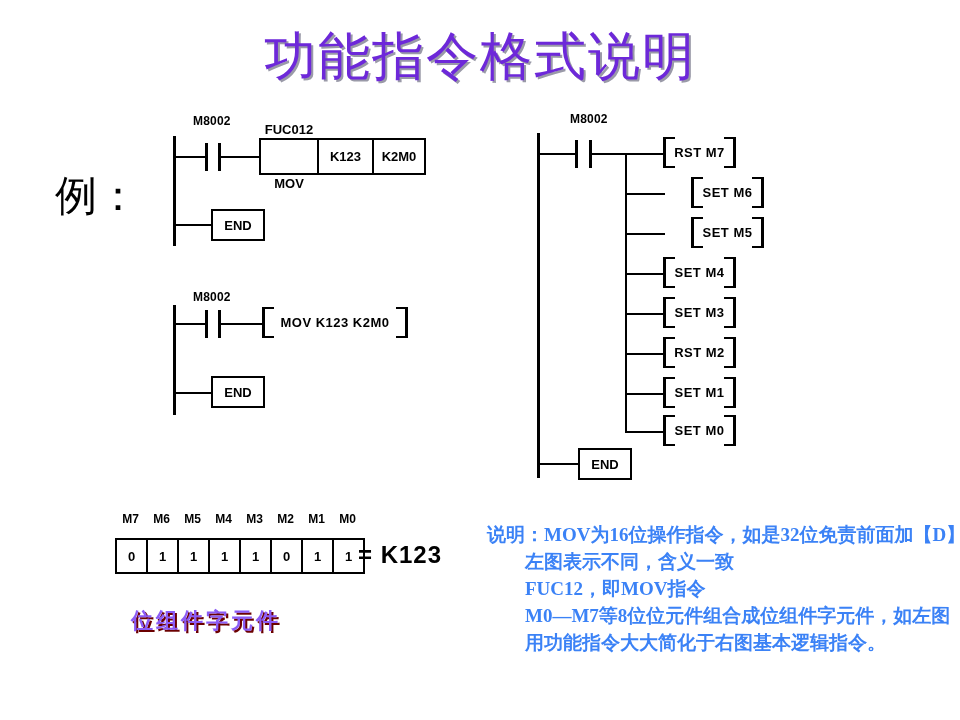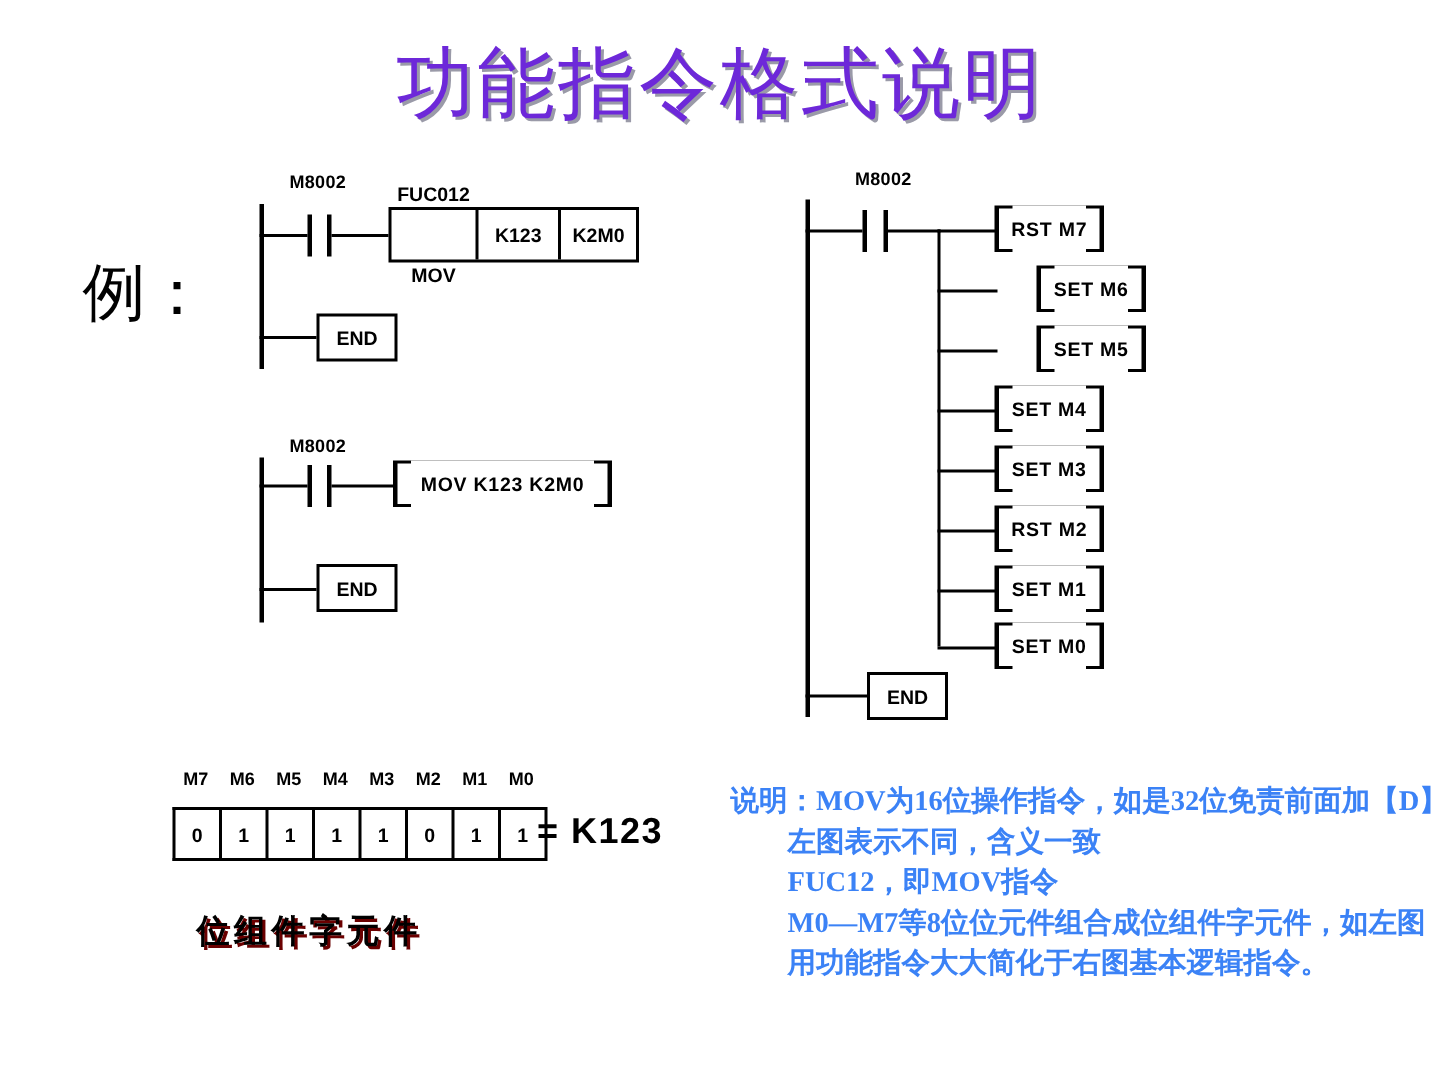--- a/index.html
+++ b/index.html
@@ -210,21 +210,21 @@
   }
 
   
   #word-device-title {
     position: absolute;
     left: 131px;
     top: 606px;
     font-family: Liberation Sans, sans-serif;
     font-size: 22px;
     font-weight: bold;
-    color: #000000;
+    color: #8b5cf6;
     text-shadow: 2px 2px 0 #6b0000;
     letter-spacing: 3px;
     white-space: nowrap;
   }
   #notes {
     position: absolute;
     left: 487px;
     top: 521px;
     width: 460px;
     color: #3b82f6;

